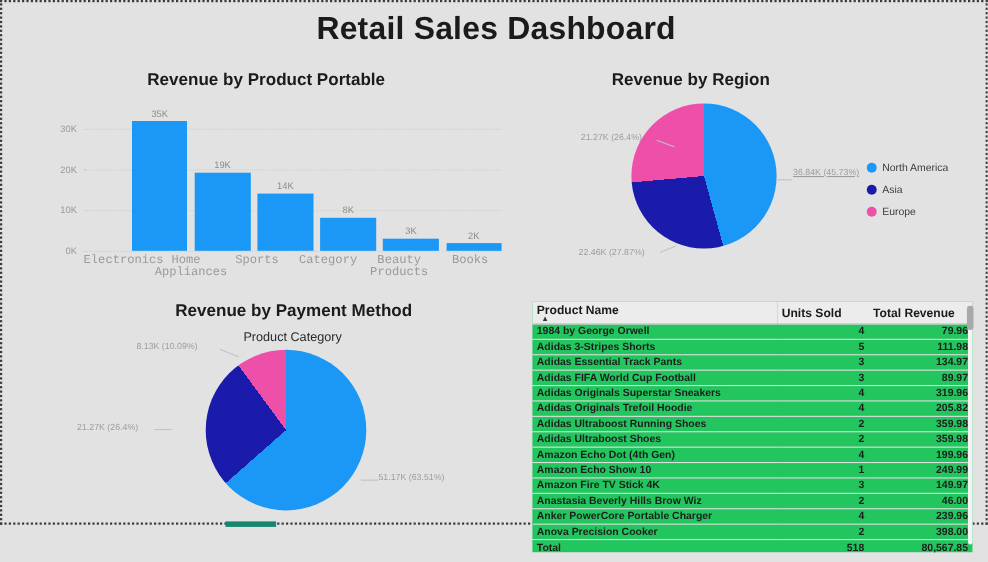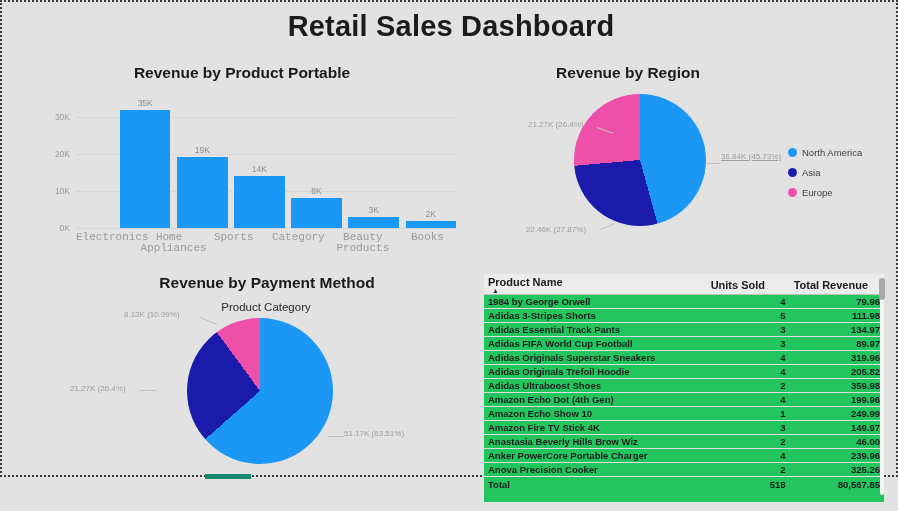--- a/index.html
+++ b/index.html
@@ -278,20 +278,25 @@
             <td>Adidas Originals Superstar Sneakers</td>
             <td class="num">4</td>
             <td class="num">319.96</td>
           </tr>
         <tr>
             <td>Adidas Originals Trefoil Hoodie</td>
             <td class="num">4</td>
             <td class="num">205.82</td>
           </tr>
         <tr>
+            <td>Adidas Ultraboost Running Shoes</td>
+            <td class="num">2</td>
+            <td class="num">359.98</td>
+          </tr>
+        <tr>
             <td>Adidas Ultraboost Shoes</td>
             <td class="num">2</td>
             <td class="num">359.98</td>
           </tr>
         <tr>
             <td>Amazon Echo Dot (4th Gen)</td>
             <td class="num">4</td>
             <td class="num">199.96</td>
           </tr>
         <tr>
@@ -310,21 +315,21 @@
             <td class="num">46.00</td>
           </tr>
         <tr>
             <td>Anker PowerCore Portable Charger</td>
             <td class="num">4</td>
             <td class="num">239.96</td>
           </tr>
         <tr>
             <td>Anova Precision Cooker</td>
             <td class="num">2</td>
-            <td class="num">325.26</td>
+            <td class="num">398.00</td>
           </tr>
         <tr class="total">
           <td>Total</td>
           <td class="num">518</td>
           <td class="num">80,567.85</td>
         </tr>
       </tbody>
     </table>
 
     <div class="tbl-scroll">

